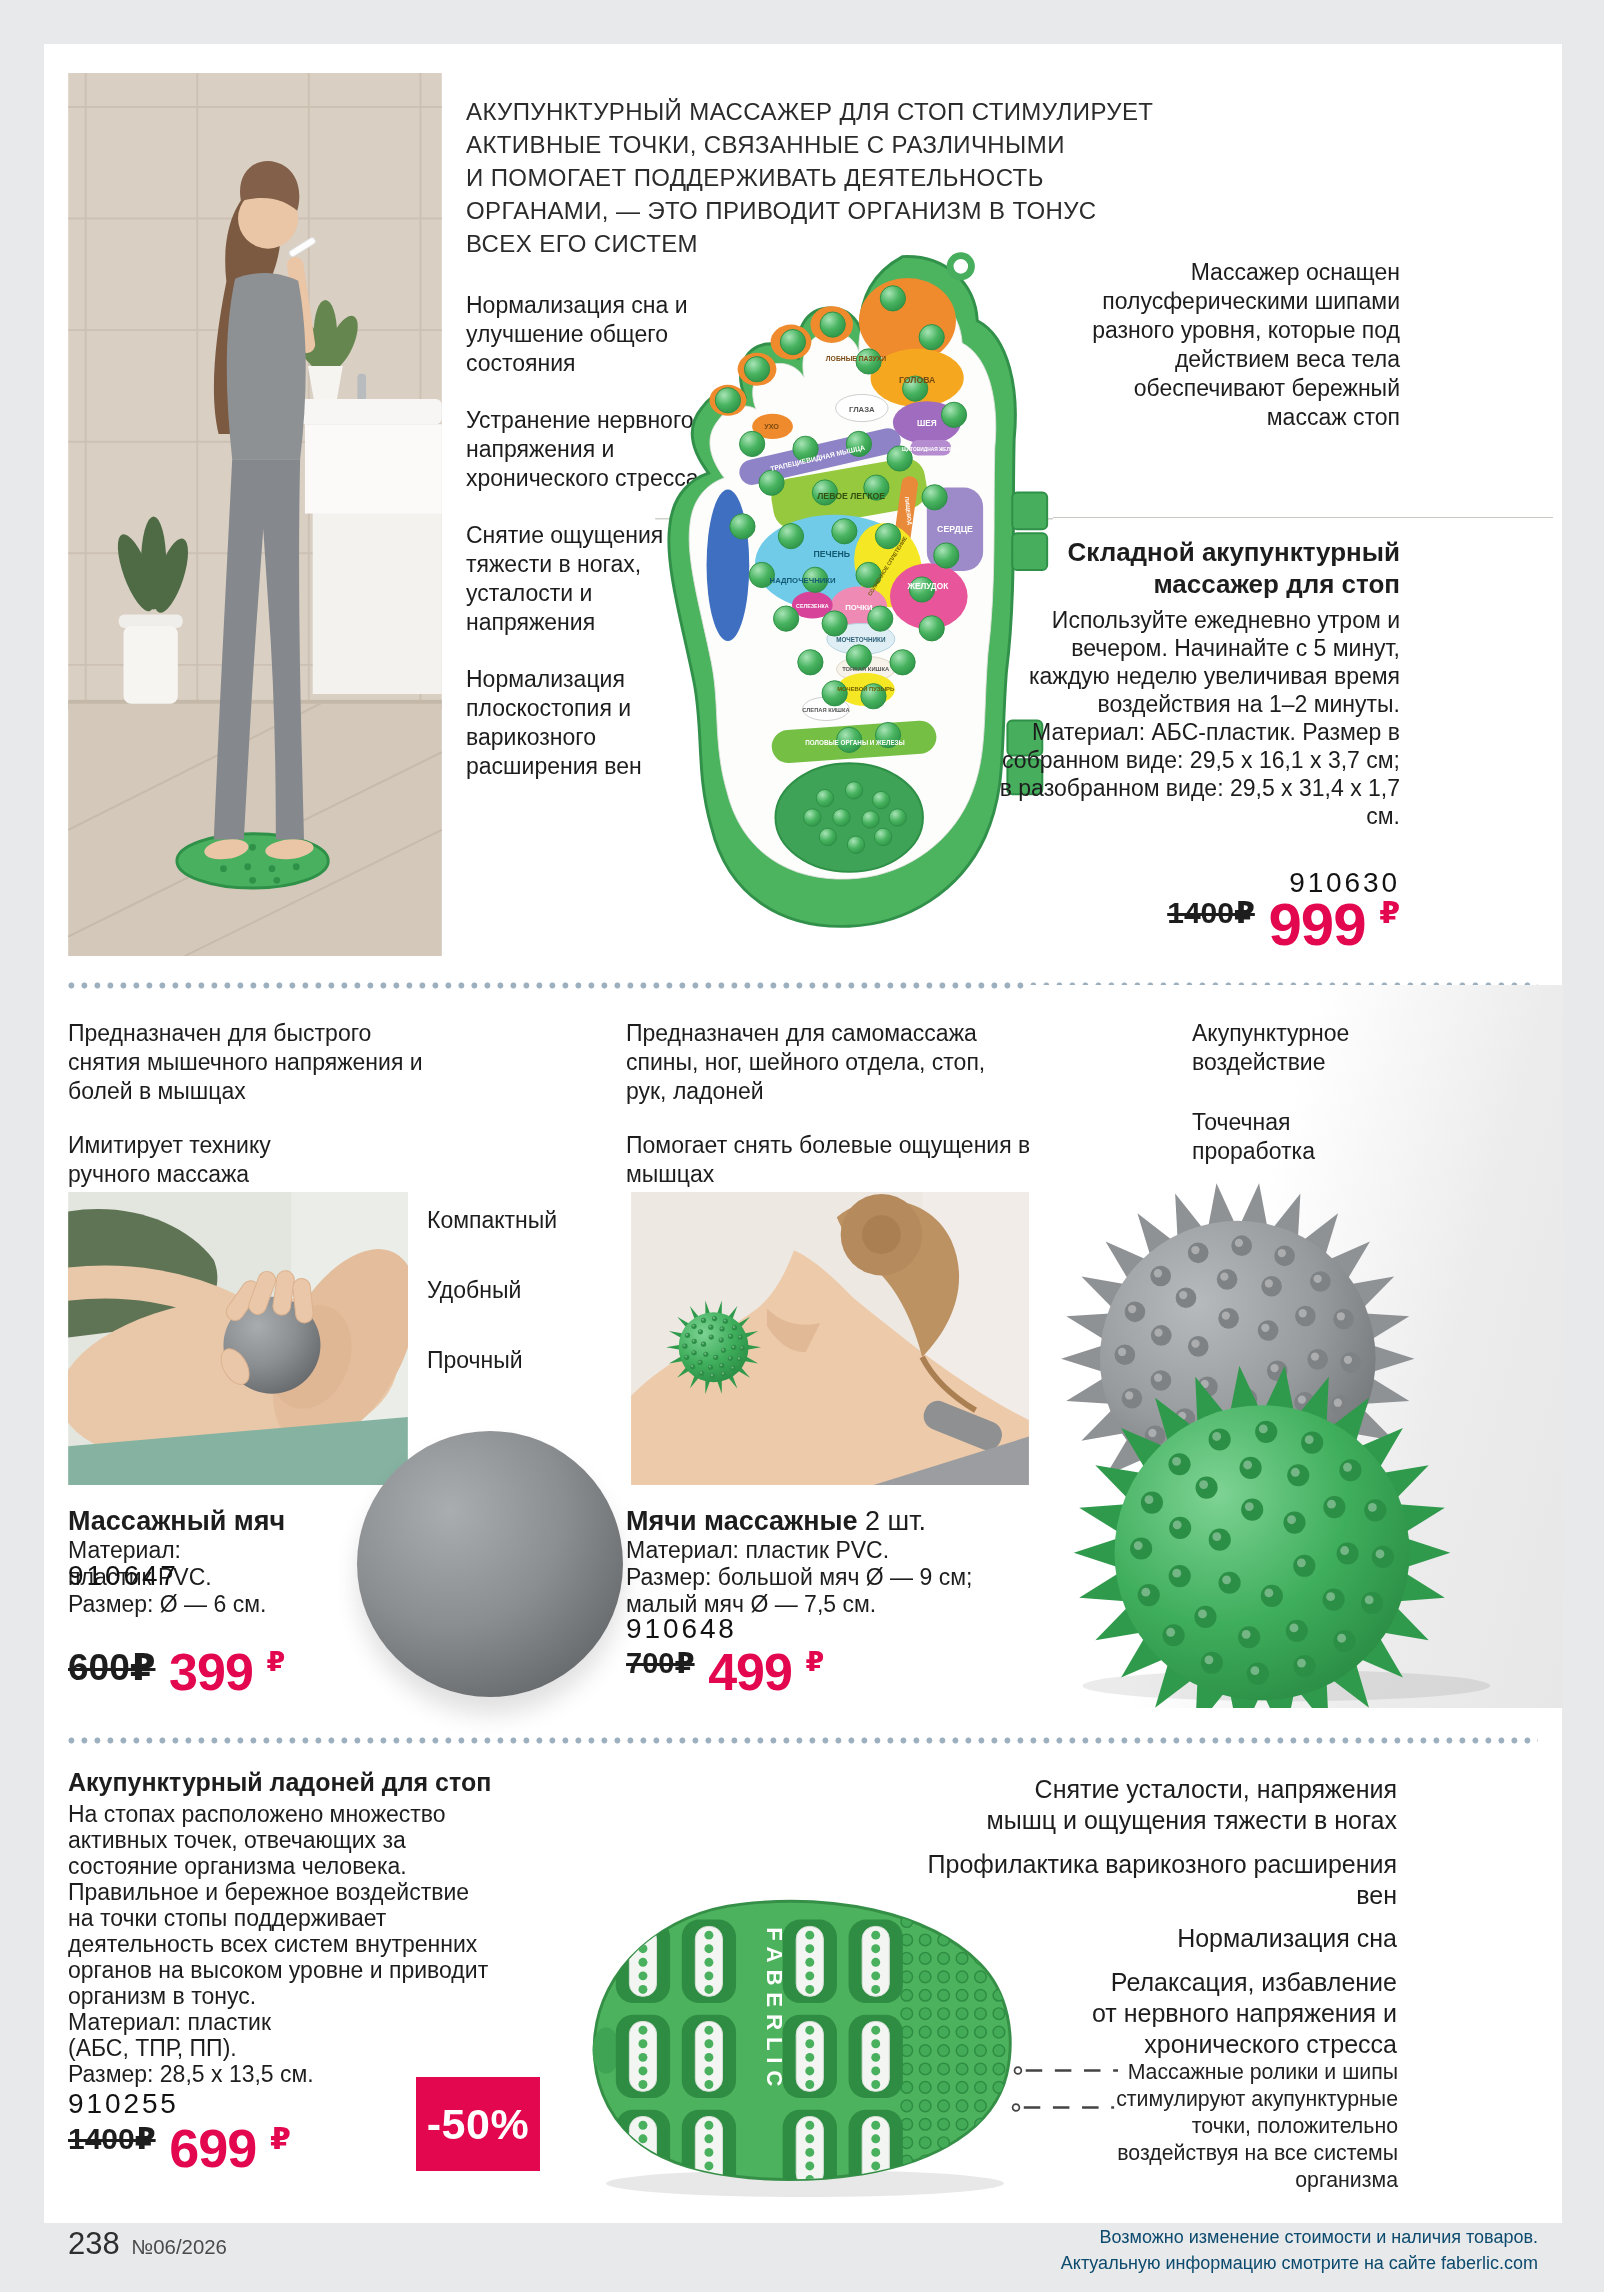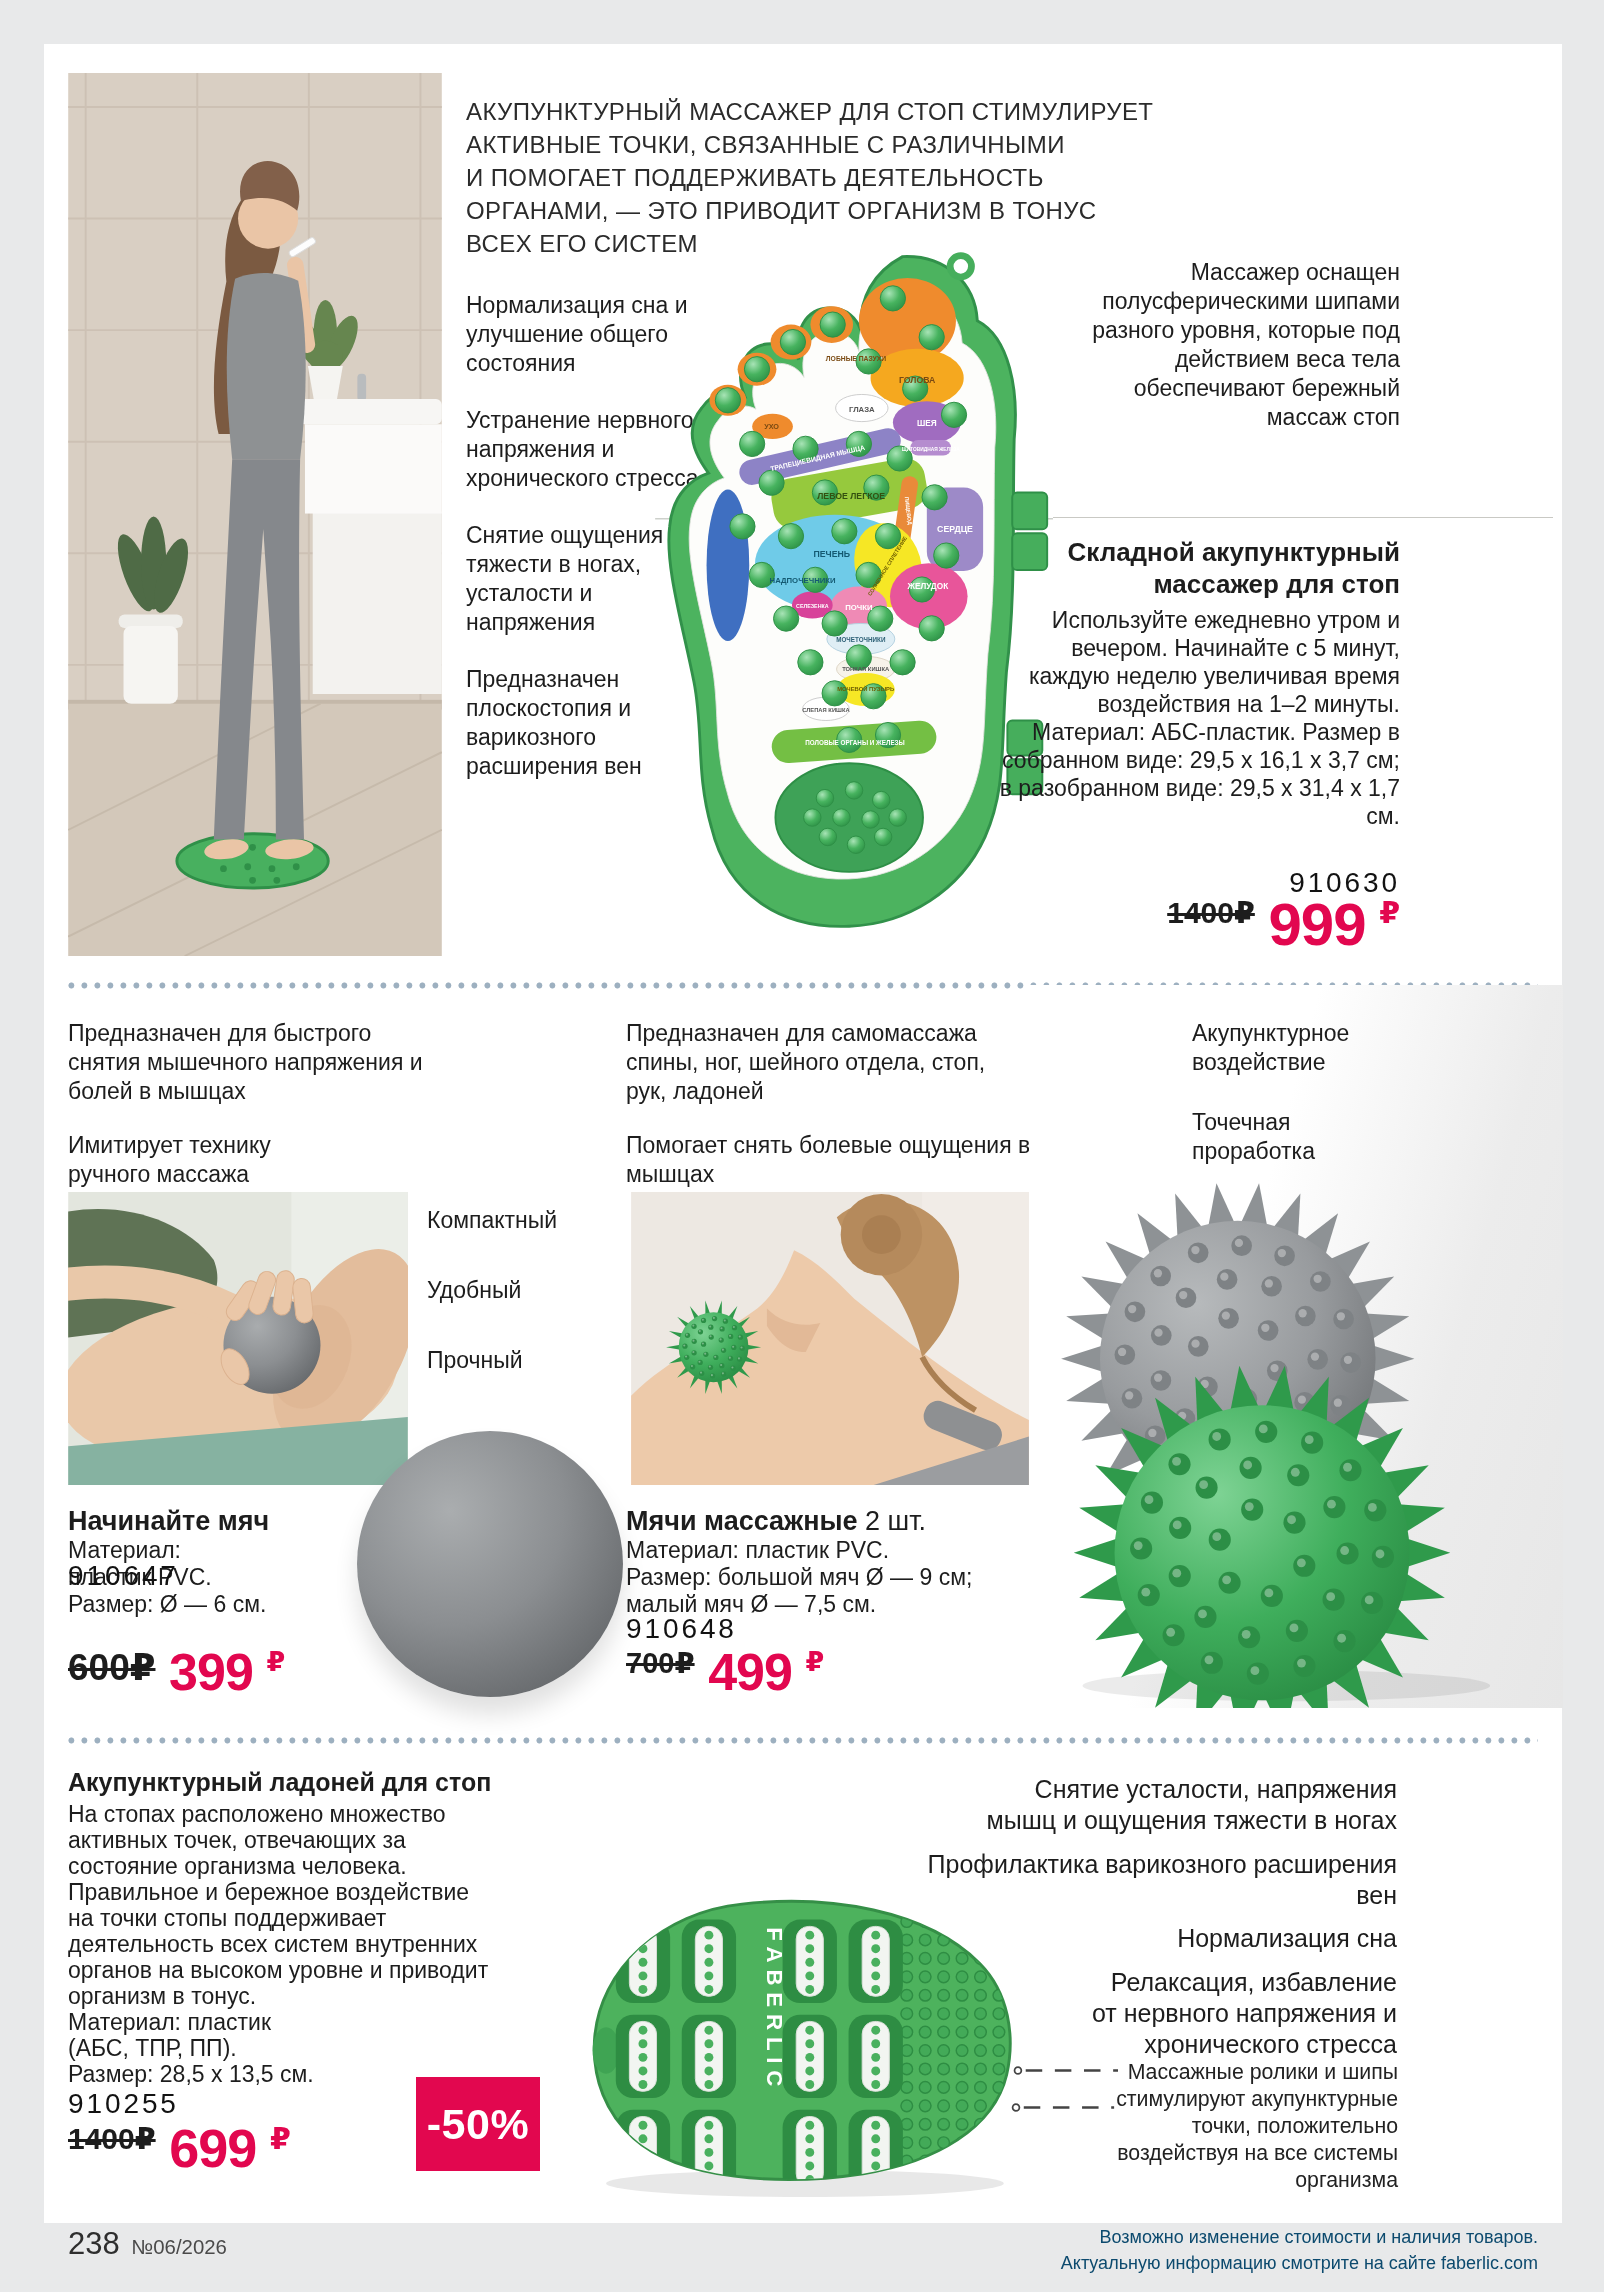--- a/index.html
+++ b/index.html
@@ -116,21 +116,21 @@
     <div class="h1line">АКТИВНЫЕ ТОЧКИ, СВЯЗАННЫЕ С РАЗЛИЧНЫМИ</div>
     <div class="h1line">И ПОМОГАЕТ ПОДДЕРЖИВАТЬ ДЕЯТЕЛЬНОСТЬ</div>
     <div class="h1line">ОРГАНАМИ, — ЭТО ПРИВОДИТ ОРГАНИЗМ В ТОНУС</div>
     <div class="h1line">ВСЕХ ЕГО СИСТЕМ</div>
   </div>
 
   <div class="abs body24" style="left:466px;top:291px;width:243px;">
     <div class="benefit">Нормализация сна и улучшение общего состояния</div>
     <div class="benefit">Устранение нервного напряжения и хронического стресса</div>
     <div class="benefit">Снятие ощущения тяжести в ногах, усталости и напряжения</div>
-    <div class="benefit">Предназначен плоскостопия и варикозного расширения вен</div>
+    <div class="benefit">Нормализация плоскостопия и варикозного расширения вен</div>
   </div>
 
   <svg class="abs" style="left:626px;top:245px;" width="427" height="689" viewBox="0 0 440 710">
     <defs>
       <radialGradient id="domeG" cx="35%" cy="30%" r="75%">
         <stop offset="0%" stop-color="#a8e4b6"></stop>
           <stop offset="55%" stop-color="#47b35f"></stop>
           <stop offset="100%" stop-color="#2f9448"></stop>
       </radialGradient>
     </defs>
@@ -621,21 +621,21 @@
         <circle cx="114.50232980558926" cy="161.0212424013132" r="2.6999999999999997" fill="#2c8f46"></circle>
         <circle cx="113.78232980558926" cy="160.3012424013132" r="1.08" fill="rgba(255,255,255,0.35)"></circle>
         <circle cx="111.86578612137029" cy="172.23355778507573" r="2.6999999999999997" fill="#2c8f46"></circle>
         <circle cx="111.14578612137029" cy="171.51355778507573" r="1.08" fill="rgba(255,255,255,0.35)"></circle>
       </g>
   </svg>
 
   <div class="abs smoothball" style="left:357px;top:1431px;width:266px;height:266px;z-index:5;"></div>
 
   <div class="abs" style="left:68px;top:1506px;width:281px;">
-    <div class="p1title">Начинайте мяч</div>
+    <div class="p1title">Массажный мяч</div>
     <div class="body24" style="line-height:27px;">Материал:</div>
     <div class="body24" style="line-height:27px;">пластик PVC.</div>
     <div class="body24" style="line-height:27px;">Размер: Ø — 6 см.</div>
   </div>
   <div class="abs art" style="left:68px;top:1560px;">910647</div>
   <div class="abs price-row" style="left:68px;top:1646px;">
     <span class="old" style="font-size:37px;">600₽</span>
     <span class="new n54">399</span>
     <span class="cur" style="font-size:27px;">₽</span>
   </div>

